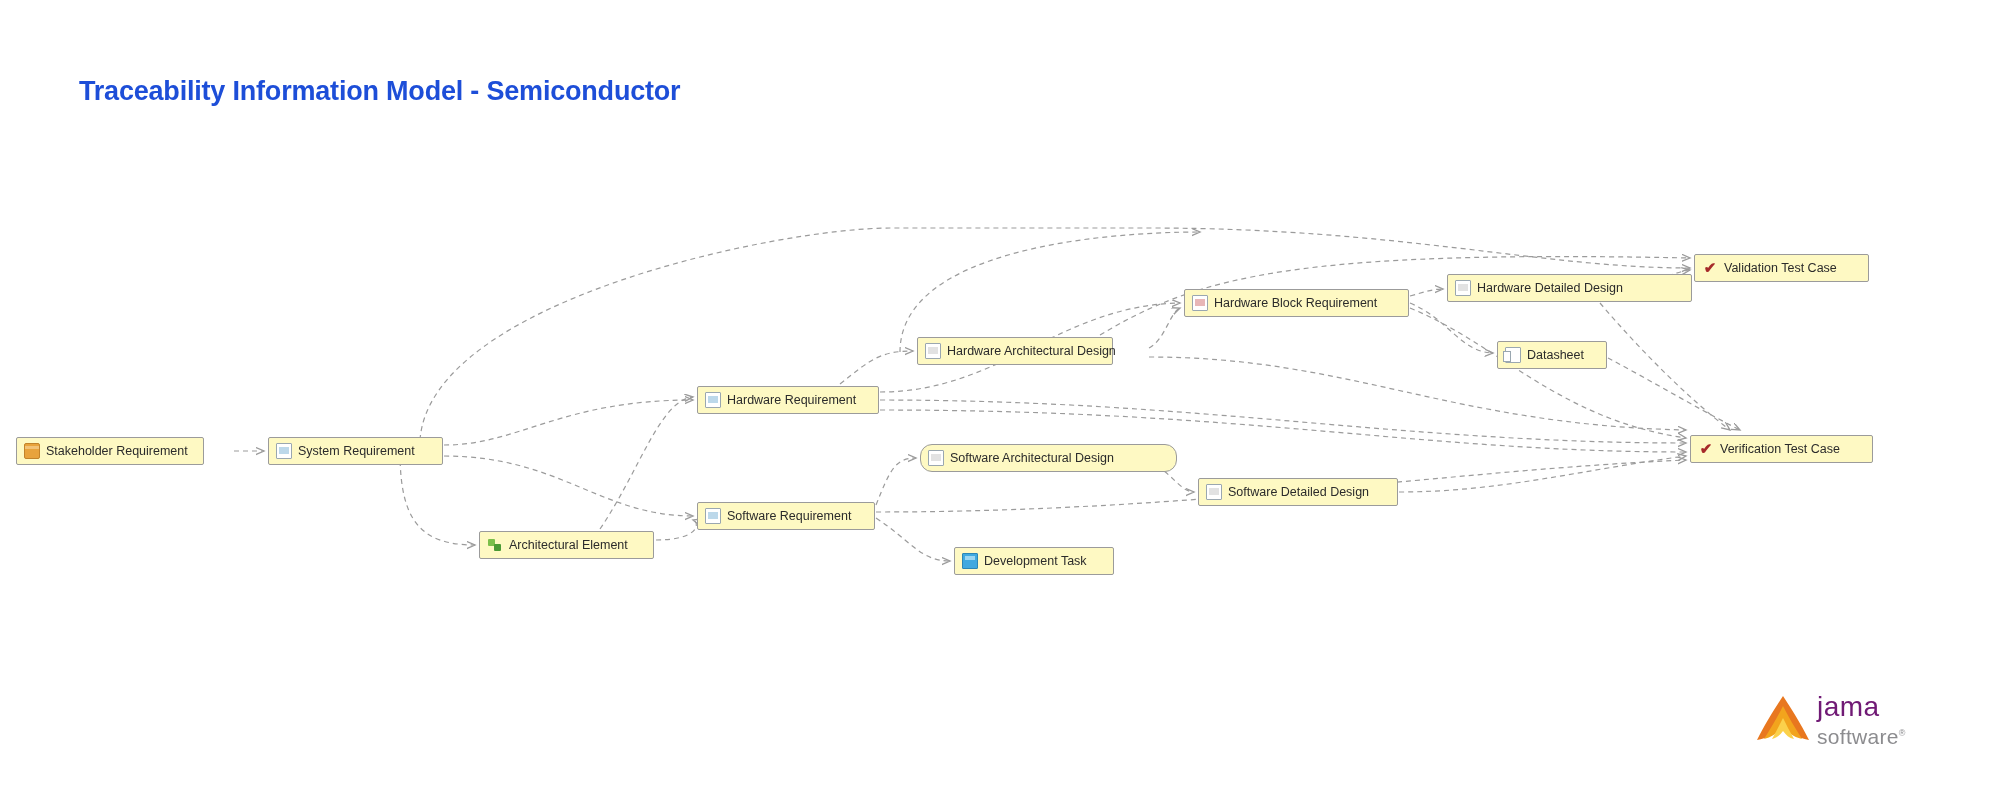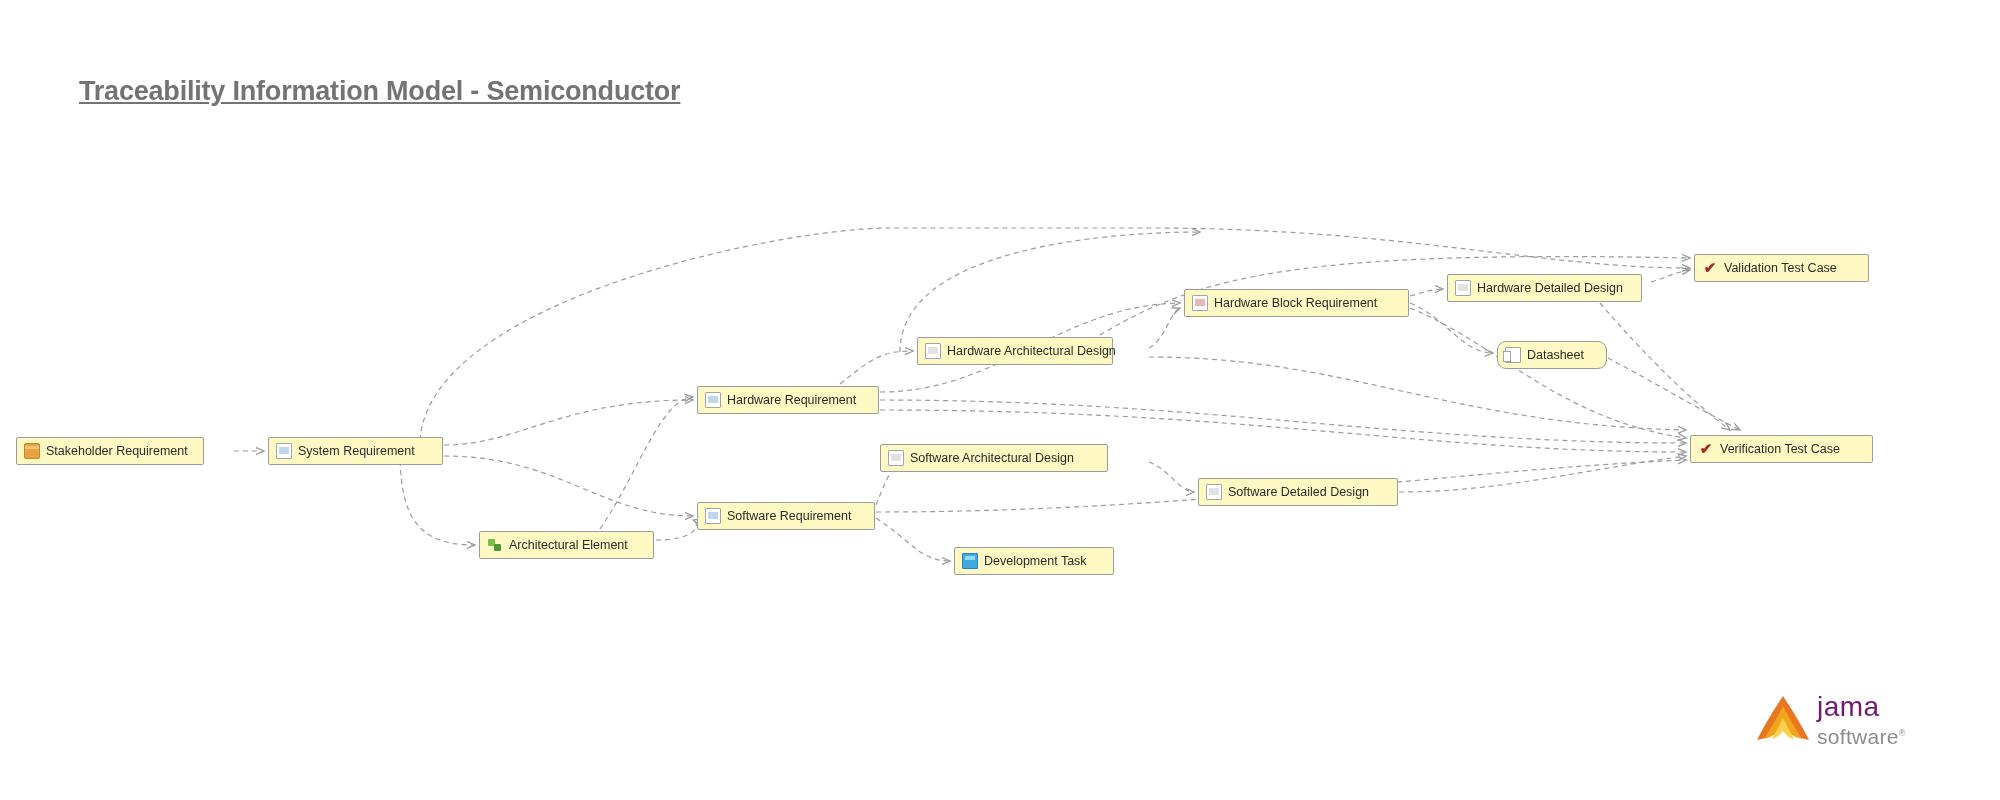--- a/index.html
+++ b/index.html
@@ -18,24 +18,23 @@
     position: relative;
     width: 2000px;
     height: 800px;
   }
   #title {
     position: absolute;
     left: 79px;
     top: 76px;
     font-size: 27px;
     font-weight: bold;
-    color: #737373;
+    color: #1d4ed8;
     letter-spacing: -0.2px;
     white-space: nowrap;
-    text-decoration: underline;
   }
   #edges {
     position: absolute;
     left: 0;
     top: 0;
     width: 2000px;
     height: 800px;
     pointer-events: none;
   }
   .node {
@@ -273,46 +272,46 @@
   <div class="node" style="left:697px; top:502px; width:178px;">
     <span class="ic ic-doc"></span>
     <span>Software Requirement</span>
   </div>
 
   <div class="node" style="left:917px; top:337px; width:196px;">
     <span class="ic ic-doc ic-doc-plain"></span>
     <span>Hardware Architectural Design</span>
   </div>
 
-  <div class="node" style="left:880px; top:444px; width:228px;">
+  <div class="node" style="left:920px; top:444px; width:257px;border-radius:12px;">
     <span class="ic ic-doc ic-doc-plain"></span>
     <span>Software Architectural Design</span>
   </div>
 
   <div class="node" style="left:954px; top:547px; width:160px;">
     <span class="ic ic-blue-sq"></span>
     <span>Development Task</span>
   </div>
 
   <div class="node" style="left:1184px; top:289px; width:225px;">
     <span class="ic ic-doc ic-doc-red"></span>
     <span>Hardware Block Requirement</span>
   </div>
 
   <div class="node" style="left:1198px; top:478px; width:200px;">
     <span class="ic ic-doc ic-doc-plain"></span>
     <span>Software Detailed Design</span>
   </div>
 
-  <div class="node" style="left:1447px; top:274px; width:195px;">
+  <div class="node" style="left:1447px; top:274px; width:245px;">
     <span class="ic ic-doc ic-doc-plain"></span>
     <span>Hardware Detailed Design</span>
   </div>
 
-  <div class="node" style="left:1497px; top:341px; width:110px;border-radius:9px;">
+  <div class="node" style="left:1497px; top:341px; width:110px;">
     <span class="ic ic-stack"></span>
     <span>Datasheet</span>
   </div>
 
   <div class="node" style="left:1694px; top:254px; width:175px;">
     <span class="ic ic-check"></span>
     <span>Validation Test Case</span>
   </div>
 
   <div class="node" style="left:1690px; top:435px; width:183px;">

